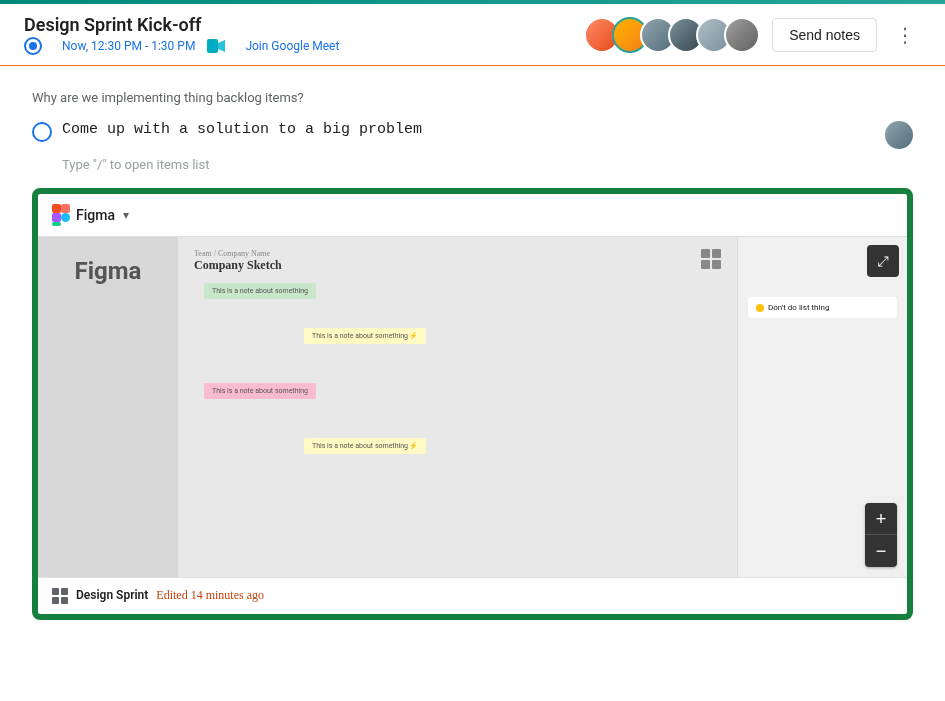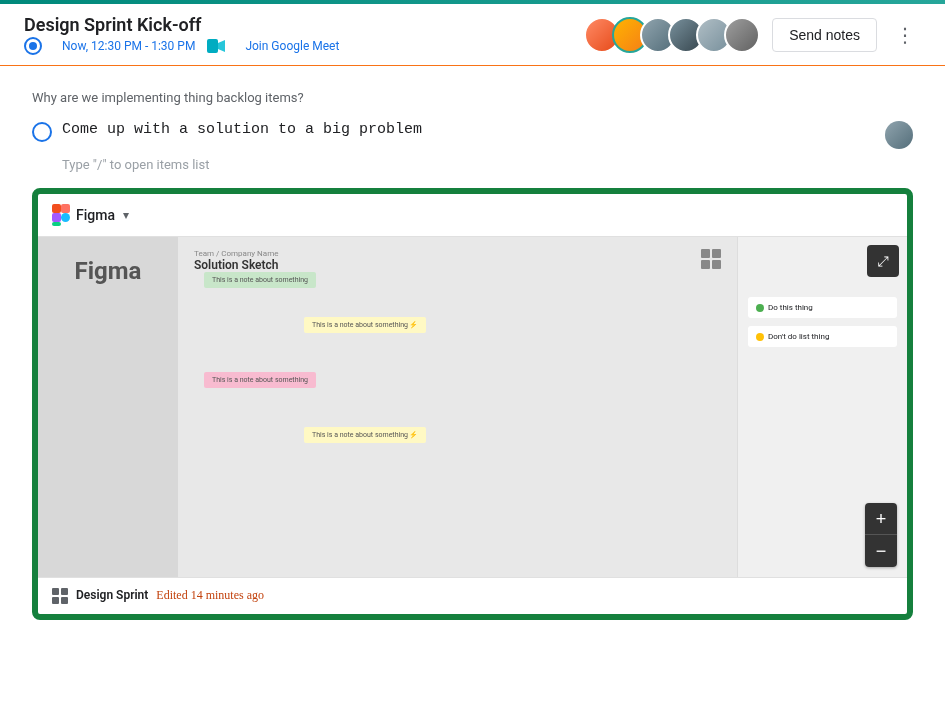--- a/index.html
+++ b/index.html
@@ -230,21 +230,22 @@
     .figma-main {
       flex: 1;
       background: #e8e8e8;
       position: relative;
       padding: 12px 16px;
     }
     .figma-canvas-header {
       display: flex;
       justify-content: space-between;
       align-items: flex-start;
-      margin-bottom: 0;
+      margin-bottom: 10px;
+      font-family: Liberation Serif, serif;
     }
     .figma-canvas-subtitle {
       font-size: 8px;
       color: #888;
     }
     .figma-canvas-title {
       font-size: 12px;
       font-weight: 600;
       color: #333;
     }
@@ -457,21 +458,21 @@
 
       <div class="figma-sidebar">
         <span class="figma-sidebar-text">Figma</span>
       </div>
 
       <div class="figma-main">
 
         <div class="figma-canvas-header">
           <div>
             <div class="figma-canvas-subtitle">Team / Company Name</div>
-            <div class="figma-canvas-title">Solution Sketch</div>
+            <div class="figma-canvas-title">Company Sketch</div>
           </div>
           <div class="figma-grid-icon">
             <div class="figma-grid-cell"></div>
             <div class="figma-grid-cell"></div>
             <div class="figma-grid-cell"></div>
             <div class="figma-grid-cell"></div>
           </div>
         </div>
 
         <div class="canvas-notes-area">
@@ -492,24 +493,20 @@
         </div>
       </div>
 
       <div class="figma-right-panel">
 
         <div class="expand-btn">
           <span>⤢</span>
         </div>
 
         <div style="margin-top: 50px;">
-          <div class="figma-right-card">
-            <div class="card-dot-green"></div>
-            <span>Do this thing</span>
-          </div>
           <div class="figma-right-card">
             <div class="card-dot-yellow"></div>
             <span>Don't do list thing</span>
           </div>
         </div>
 
         <div class="zoom-controls">
           <button class="zoom-btn">+</button>
           <button class="zoom-btn">−</button>
         </div>

